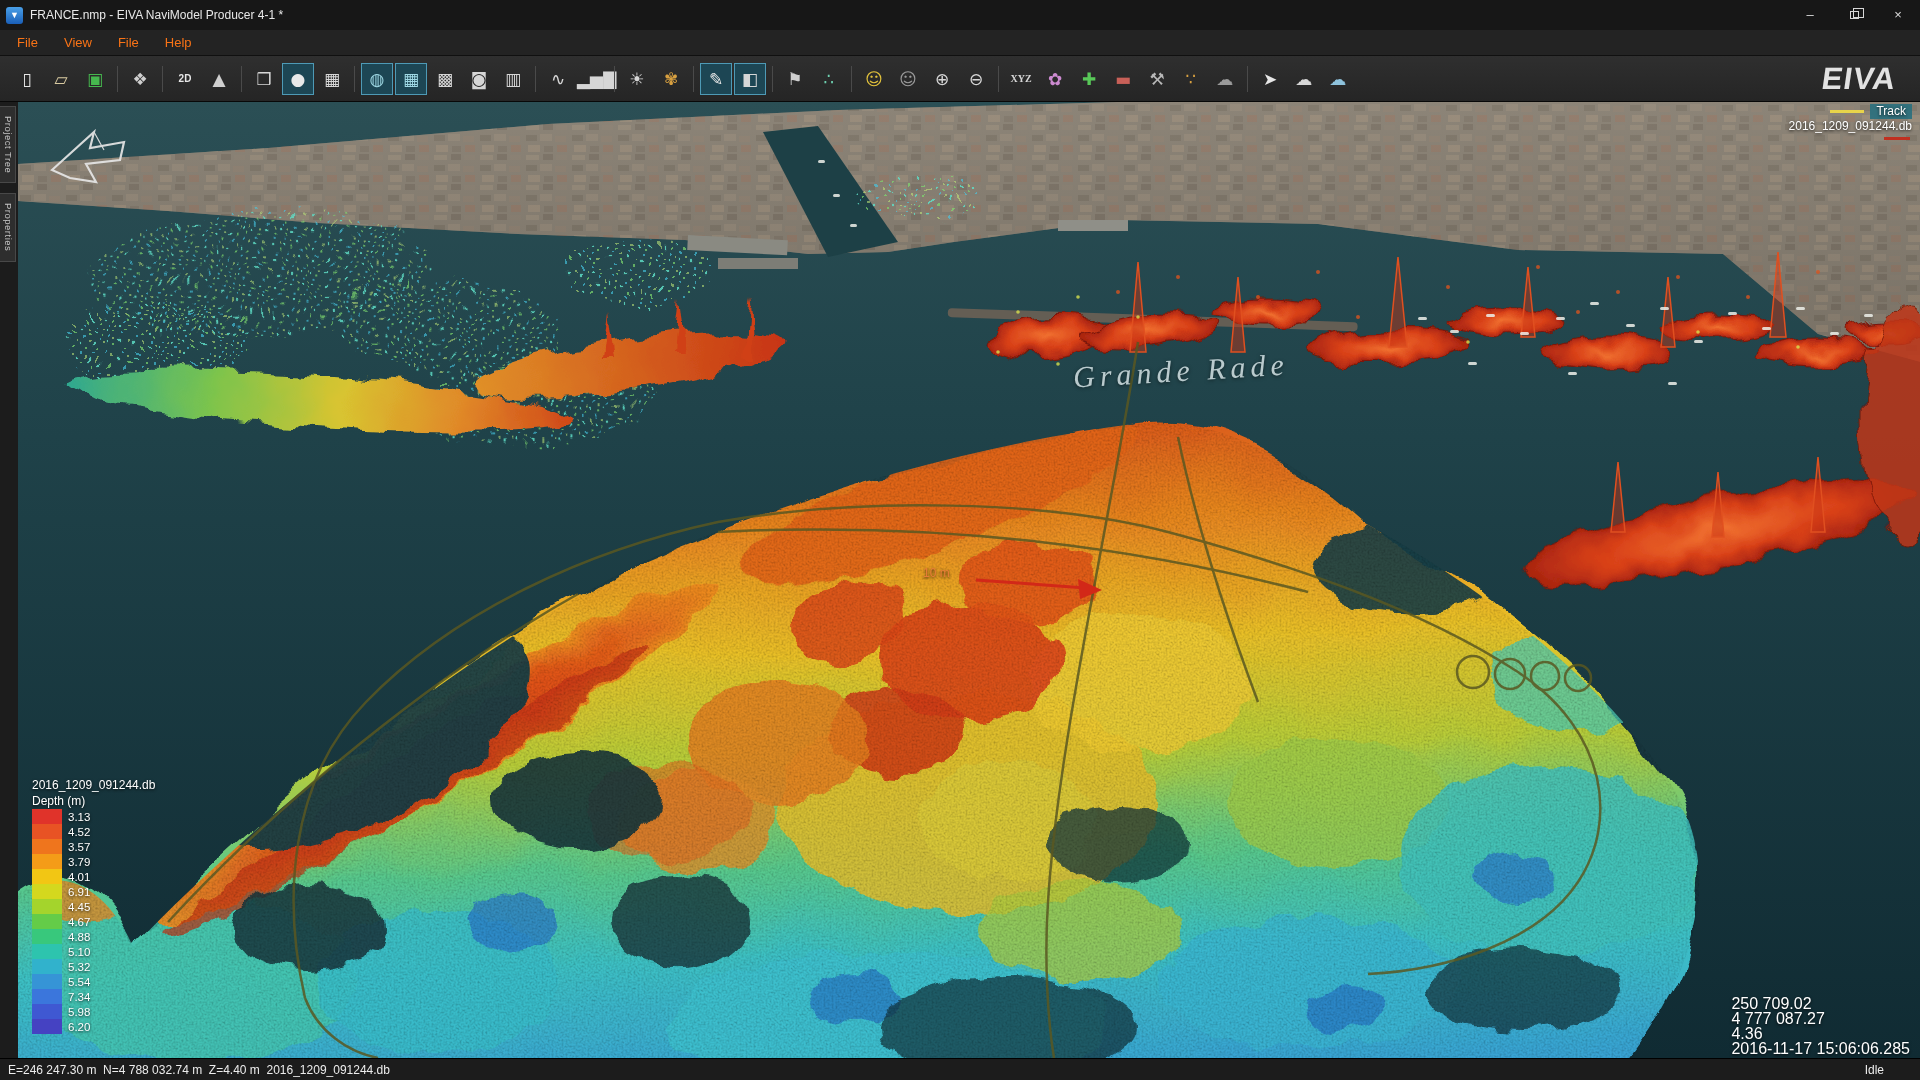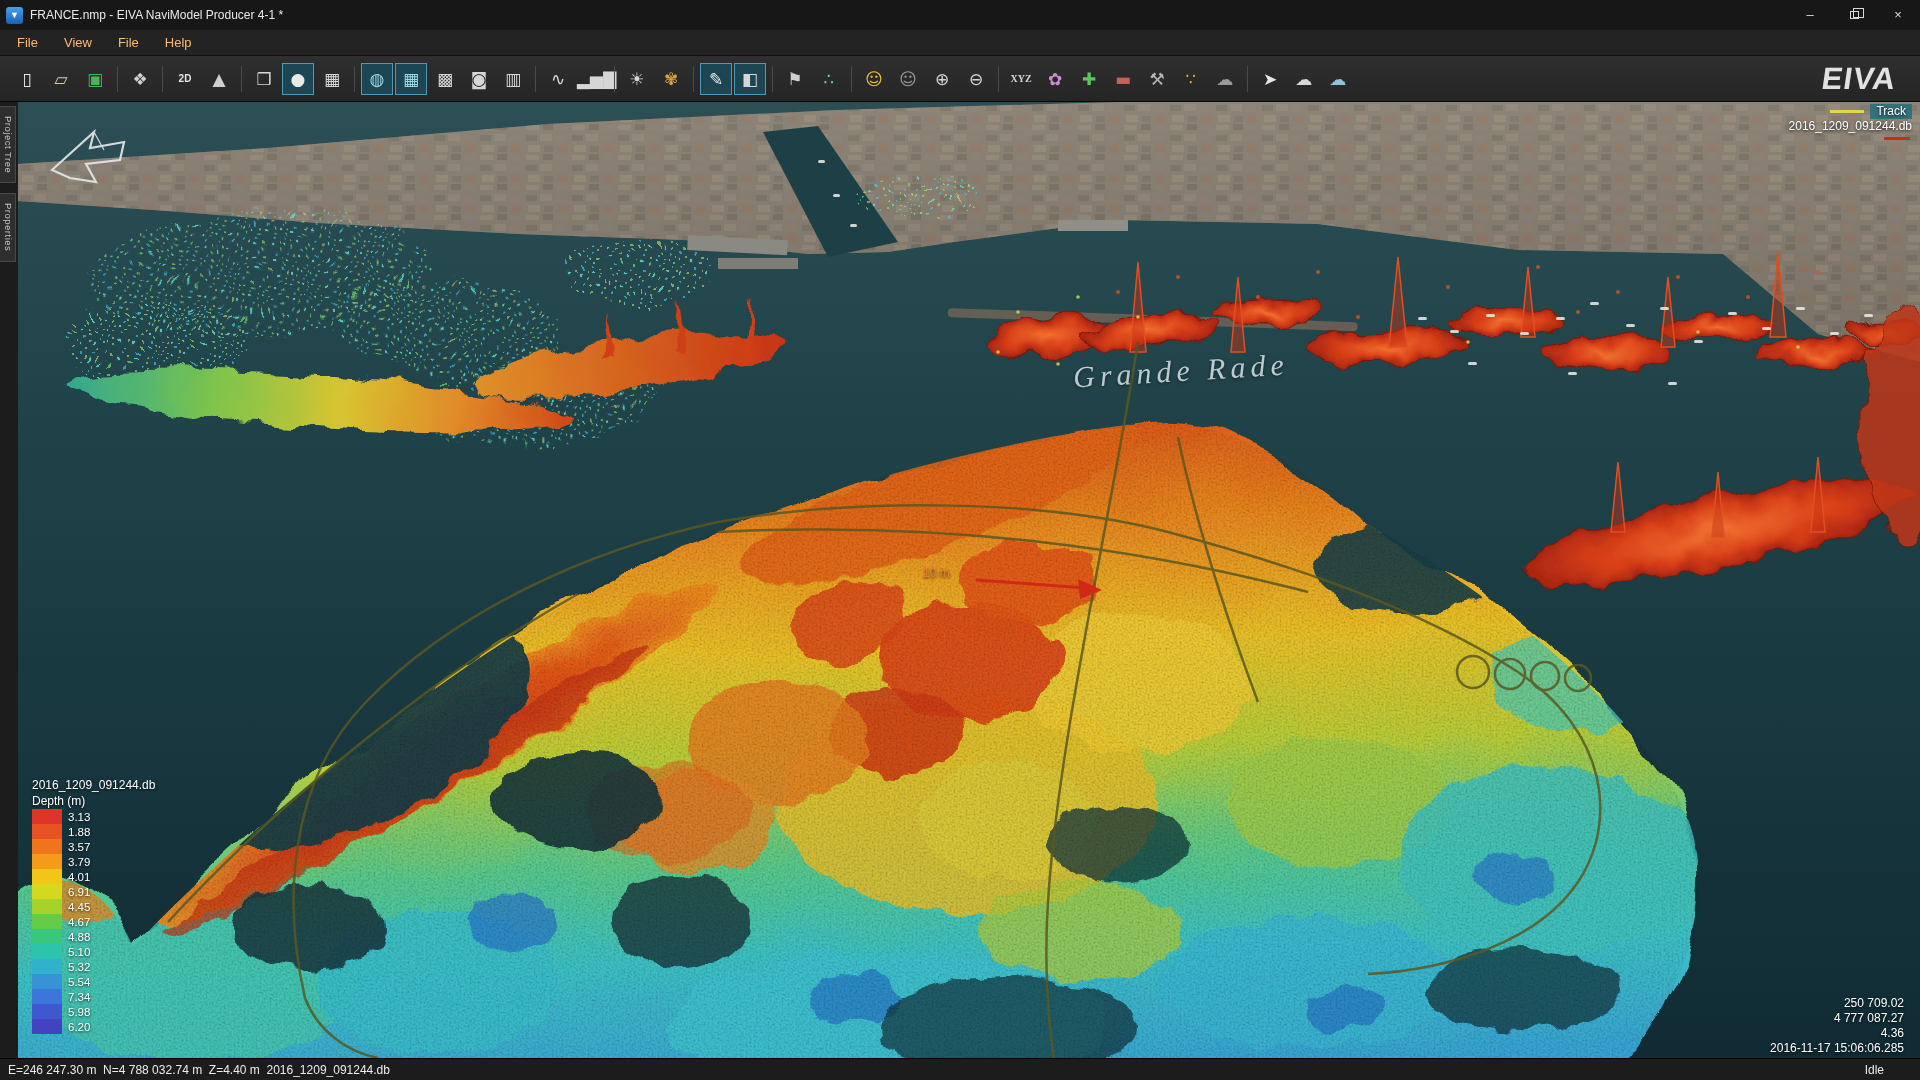--- a/index.html
+++ b/index.html
@@ -9,21 +9,21 @@
   
   .titlebar{height:30px;background:#171717;display:flex;align-items:center;color:#e8e8e8;font-size:12px}
   .app-ico{width:17px;height:17px;margin:0 7px 0 6px;border-radius:3px;
     background:linear-gradient(#4aa0e8,#1a5fb8);color:#fff;font-size:9px;line-height:17px;text-align:center}
   .win-controls{margin-left:auto;display:flex;height:30px}
   .win-btn{width:44px;text-align:center;line-height:30px;color:#dcdcdc;font-size:13px}
   .restore{display:inline-block;position:relative;width:9px;height:8px;border:1px solid #d8d8d8;background:#171717;z-index:0}
   .restore::before{content:'';position:absolute;left:2px;top:-4px;width:9px;height:8px;border:1px solid #d8d8d8;z-index:-1}
 
   
-  .menubar{height:26px;background:#232323;border-bottom:1px solid #101010;display:flex;align-items:center;color:#fdba74;font-size:13px;padding-left:4px}
+  .menubar{height:26px;background:#232323;border-bottom:1px solid #101010;display:flex;align-items:center;color:#f97316;font-size:13px;padding-left:4px}
   .menu-item{padding:3px 13px}
 
   
   .toolbar{height:46px;background:linear-gradient(#2f2f2f,#252525);border-bottom:1px solid #080808;
     display:flex;align-items:center;padding:0 10px}
   .tb-btn{width:32px;height:32px;margin:0 1px;padding:0;background:transparent;border:1px solid transparent;
     font-family:"DejaVu Sans",sans-serif;font-size:17px;line-height:30px;text-align:center;color:#d6d6d6}
   .tb-btn.sel{background:#1d4654;border-color:#4e9ab6}
   .tb-btn.txt{font-size:10px;font-weight:bold;font-family:"Liberation Sans",sans-serif}
   .tb-sep{width:1px;height:26px;background:#4a4a4a;margin:0 5px;flex:none}
@@ -47,21 +47,21 @@
   .track-tick{width:26px;height:3px;background:#c03020;margin:3px 2px 0 auto}
   .water-label{left:1055px;top:252px;font-family:"Liberation Serif",serif;font-style:italic;font-size:30px;
     letter-spacing:5px;color:rgba(226,240,242,.8);transform:rotate(-3.5deg);text-shadow:0 1px 4px rgba(0,0,0,.5)}
   .scale-label{left:905px;top:464px;font-size:12px;color:#e87c38;font-weight:normal}
 
   .legend{left:14px;bottom:24px;font-size:12px;line-height:16px}
   .lg-row{display:flex;align-items:center;height:15px}
   .lg-sw{width:30px;height:15px;flex:none}
   .lg-v{padding-left:6px;font-size:11.5px}
 
-  .readout{right:16px;bottom:2px;text-align:right;font-size:12px;line-height:15px}
+  .readout{right:10px;bottom:2px;text-align:left;font-size:16px;line-height:15px}
 
   
   .statusbar{height:22px;background:#1c1c1c;border-top:1px solid #000;display:flex;align-items:center;
     color:#ececec;font-size:12px;padding:0 8px;white-space:pre}
   .status-state{margin-left:auto;padding-right:28px}
 </style>
 </head>
 <body>
 
 <div class="titlebar">
@@ -407,21 +407,21 @@
     <div class="ov legend">
       <div>2016_1209_091244.db</div>
       <div>Depth (m)</div>
       <div>
           <div class="lg-row">
             <span class="lg-sw" style="background: rgb(224, 51, 42);"></span>
             <span class="lg-v">3.13</span>
           </div>
           <div class="lg-row">
             <span class="lg-sw" style="background: rgb(232, 83, 36);"></span>
-            <span class="lg-v">1.88</span>
+            <span class="lg-v">4.52</span>
           </div>
           <div class="lg-row">
             <span class="lg-sw" style="background: rgb(239, 117, 29);"></span>
             <span class="lg-v">3.57</span>
           </div>
           <div class="lg-row">
             <span class="lg-sw" style="background: rgb(244, 156, 24);"></span>
             <span class="lg-v">3.79</span>
           </div>
           <div class="lg-row">

